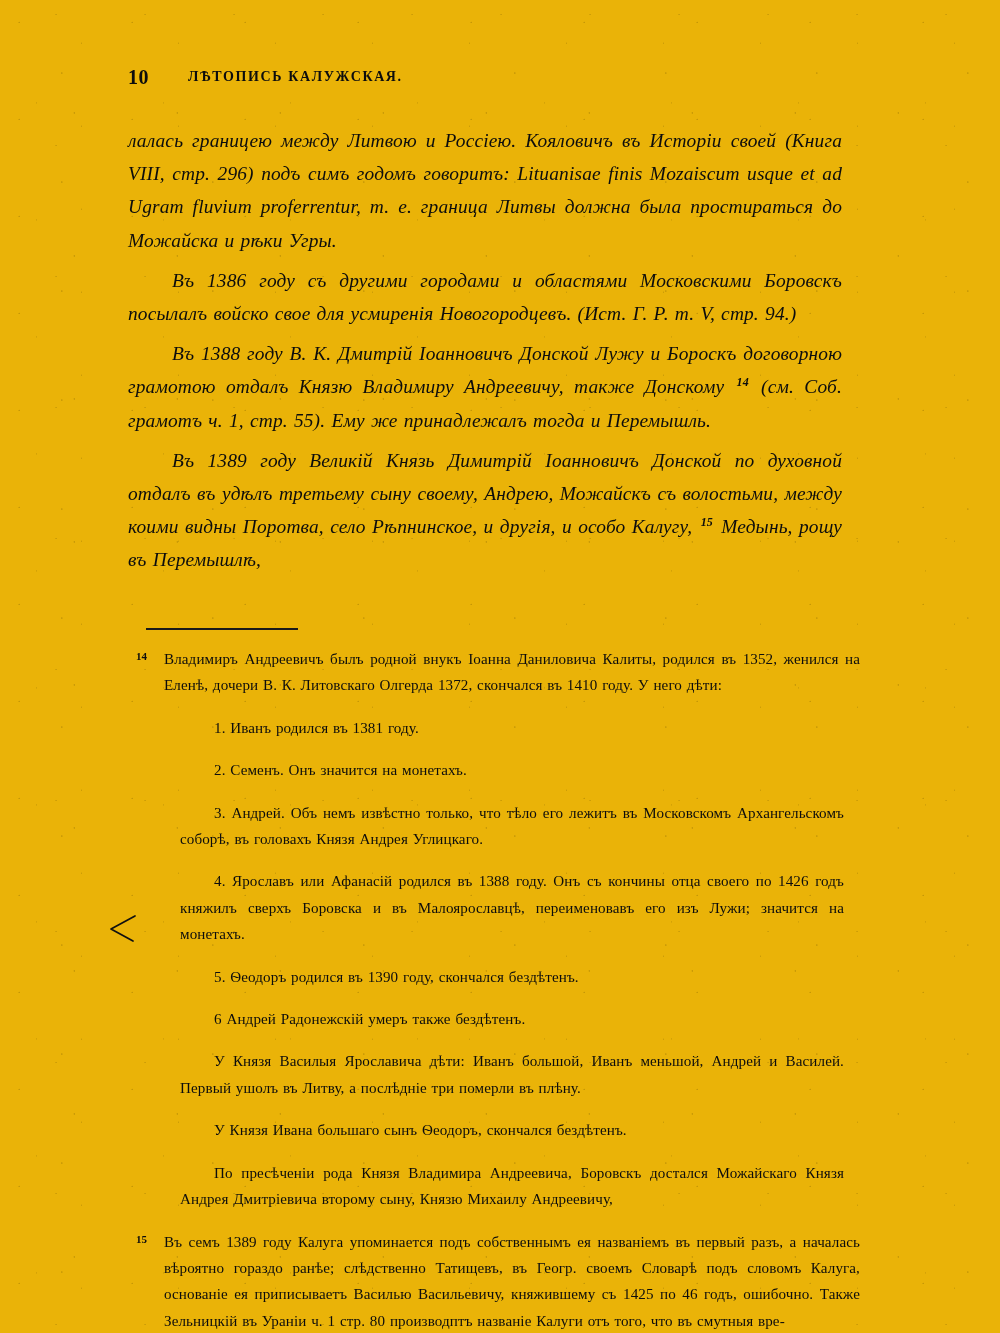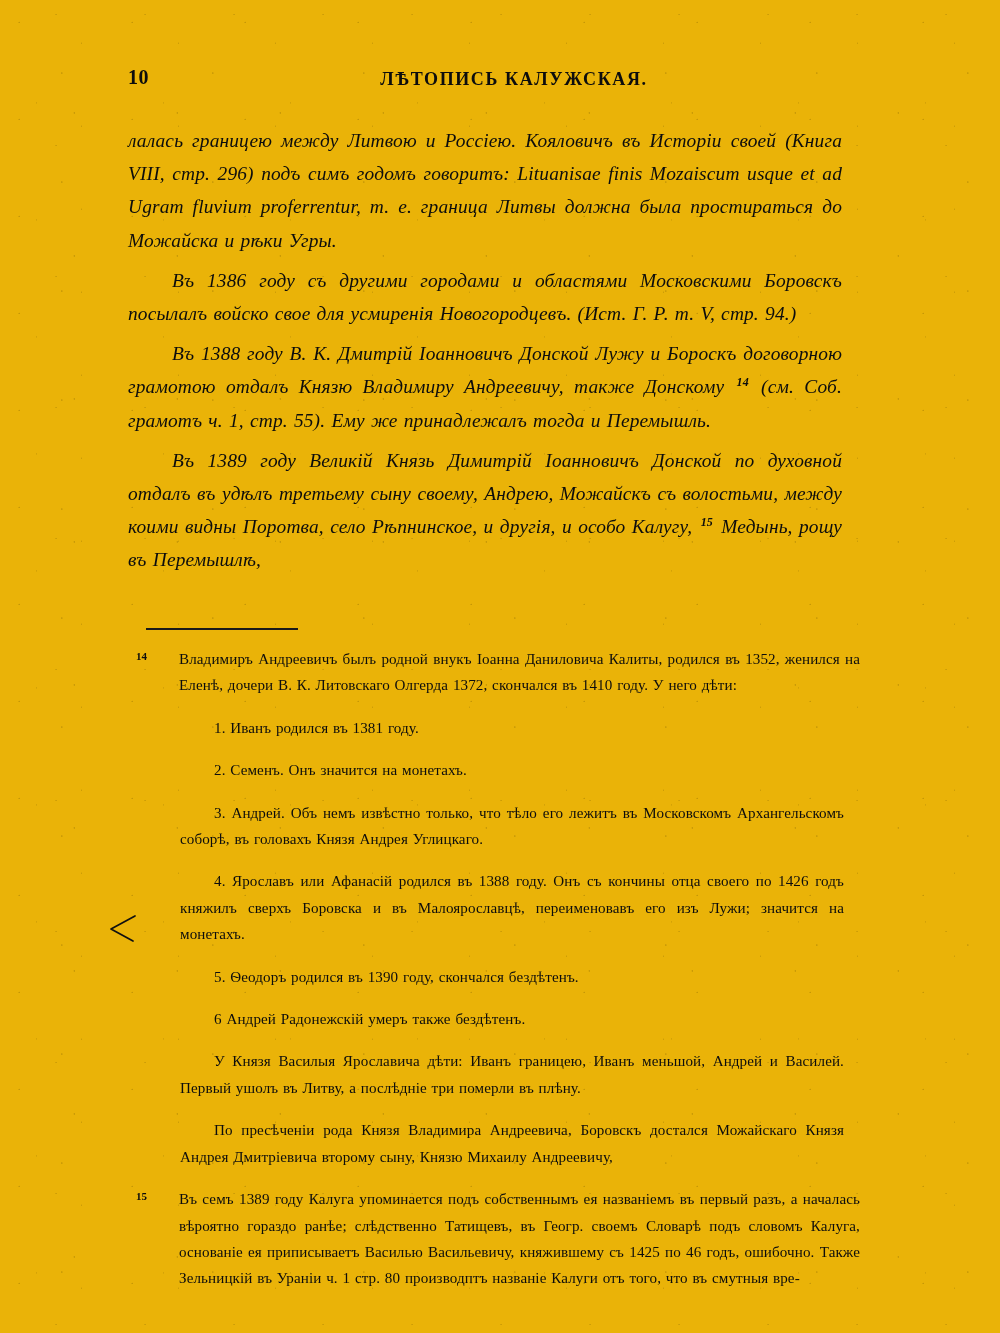--- a/index.html
+++ b/index.html
@@ -37,22 +37,22 @@
     top: 0;
     font-size: 20px;
     font-weight: bold;
     letter-spacing: 0.5px;
   }
   .runtitle {
     position: absolute;
     left: 0;
     right: 0;
     top: 3px;
-    text-align: center;
-    font-size: 18px;
+    text-align: left;
+    font-size: 14px;
     font-weight: bold;
     letter-spacing: 1.6px;
     text-transform: uppercase;
     padding-left: 60px;
   }
 
   
   .body-block {
     position: absolute;
     top: 124px;
@@ -124,21 +124,20 @@
     line-height: 26.4px;
     text-align: justify;
     letter-spacing: 0.1px;
     word-spacing: 0.9px;
     margin: 16px;
     padding-left: 28px;
     text-indent: 34px;
   }
   .fn-item .fn-text {
     text-indent: 0;
-    margin-left: 15px;
   }
 
   
   .hand-caret {
     position: absolute;
     left: 107px;
     top: 912px;
     width: 34px;
     height: 34px;
     pointer-events: none;
@@ -195,21 +194,22 @@
       <span class="fn-text">Владимиръ Андреевичъ былъ родной внукъ Іоанна Даниловича Калиты, родился въ 1352, женился на Еленѣ, дочери В. К. Литовскаго Олгерда 1372, скончался въ 1410 году. У него дѣти:</span>
     </div>
 
     <p class="fn-sub">1. Иванъ родился въ 1381 году.</p>
     <p class="fn-sub">2. Семенъ. Онъ значится на монетахъ.</p>
     <p class="fn-sub">3. Андрей. Объ немъ извѣстно только, что тѣло его лежитъ въ Московскомъ Архангельскомъ соборѣ, въ головахъ Князя Андрея Углицкаго.</p>
     <p class="fn-sub">4. Ярославъ или Афанасій родился въ 1388 году. Онъ съ кончины отца своего по 1426 годъ княжилъ сверхъ Боровска и въ Малоярославцѣ, переименовавъ его изъ Лужи; значится на монетахъ.</p>
     <p class="fn-sub">5. Ѳеодоръ родился въ 1390 году, скончался бездѣтенъ.</p>
     <p class="fn-sub">6 Андрей Радонежскій умеръ также бездѣтенъ.</p>
 
-    <p class="fn-sub">У Князя Василыя Ярославича дѣти: Иванъ границею, Иванъ меньшой, Андрей и Василей. Первый ушолъ въ Литву, а послѣдніе три померли въ плѣну.</p>
+    <p class="fn-sub">У Князя Василыя Ярославича дѣти: Иванъ большой, Иванъ меньшой, Андрей и Василей. Первый ушолъ въ Литву, а послѣдніе три померли въ плѣну.</p>
+    <p class="fn-sub">У Князя Ивана большаго сынъ Ѳеодоръ, скончался бездѣтенъ.</p>
     <p class="fn-sub">По пресѣченіи рода Князя Владимира Андреевича, Боровскъ достался Можайскаго Князя Андрея Дмитріевича второму сыну, Князю Михаилу Андреевичу,</p>
 
     <div class="fn-item" style="margin-top:4px;">
       <span class="marker">15</span>
       <span class="fn-text">Въ семъ 1389 году Калуга упоминается подъ собственнымъ ея названіемъ въ первый разъ, а началась вѣроятно гораздо ранѣе; слѣдственно Татищевъ, въ Геогр. своемъ Словарѣ подъ словомъ Калуга, основаніе ея приписываетъ Василью Васильевичу, княжившему съ 1425 по 46 годъ, ошибочно. Также Зельницкій въ Уранiи ч. 1 стр. 80 производптъ названіе Калуги отъ того, что въ смутныя вре-</span>
     </div>
 
   </div>
 
   <svg class="hand-caret" viewBox="0 0 34 34">

